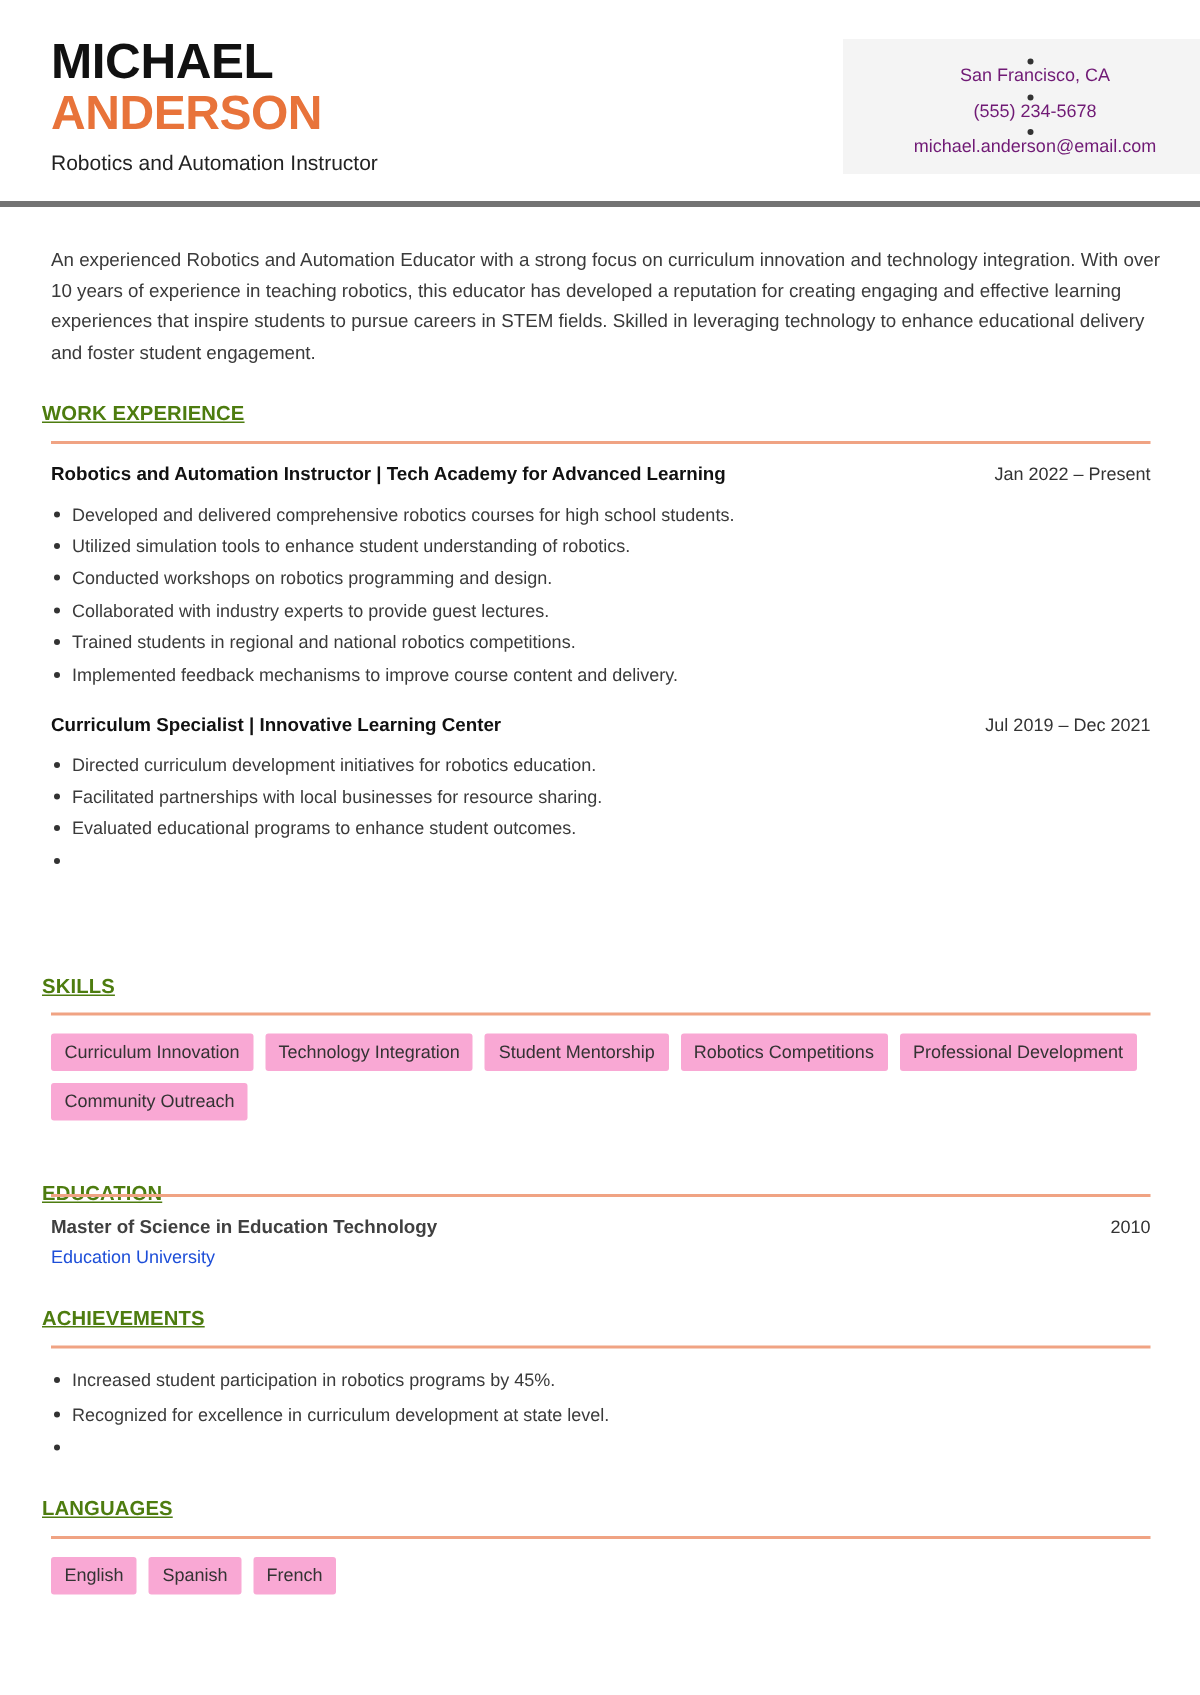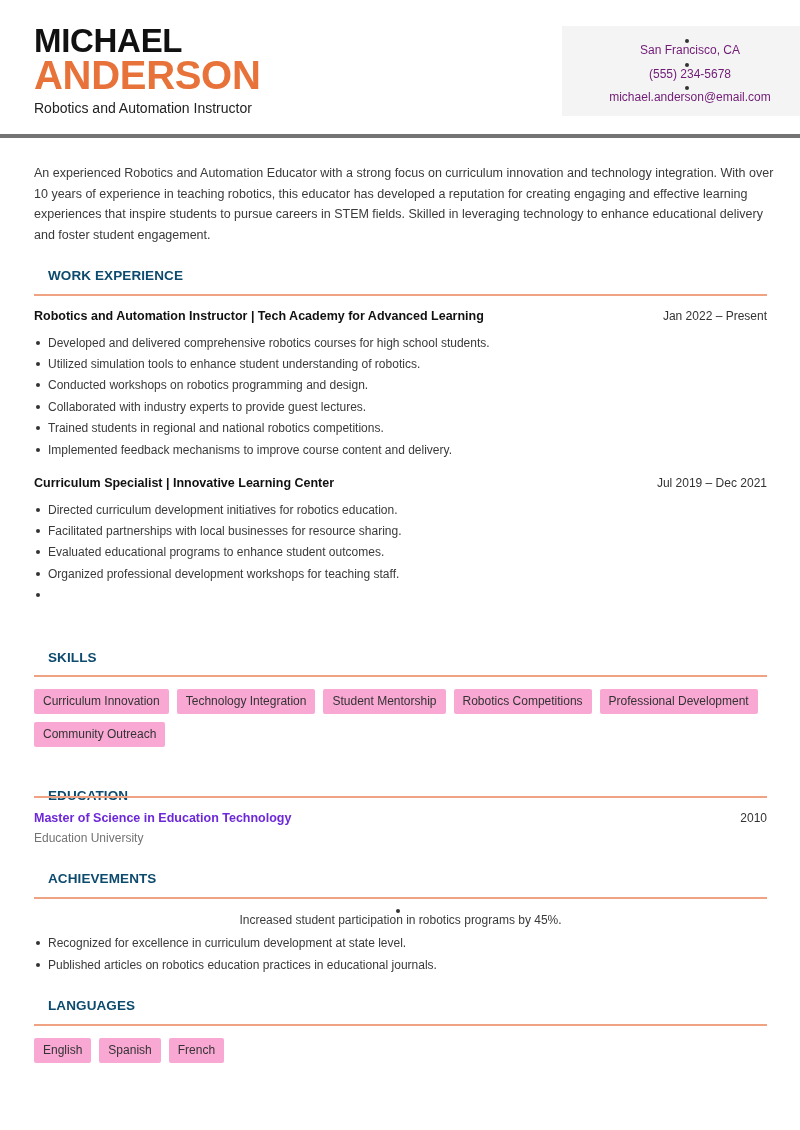--- a/index.html
+++ b/index.html
@@ -1,47 +1,47 @@
 <!DOCTYPE html>
 <html><head>
 <meta charset="utf-8">
 <style>
   * { box-sizing: border-box; margin: 0; padding: 0; }
   html, body { width: 800px; height: 1130px; background: #ffffff; }
   body { font-family: "Liberation Sans", "DejaVu Sans", sans-serif; color: #333333; position: relative; overflow: hidden; }
 
   .header { position: relative; height: 138px; border-bottom: 4px solid #737373; }
   .name-first { position: absolute; left: 34px; top: 24px; font-size: 33px; font-weight: 700; color: #111111; letter-spacing: -0.3px; line-height: 34px; }
-  .name-last { position: absolute; left: 34px; top: 58px; font-size: 40px; font-weight: 700; color: #e8733a; letter-spacing: -0.3px; line-height: 34px; }
+  .name-last { position: absolute; left: 34px; top: 58px; font-size: 32px; font-weight: 700; color: #e8733a; letter-spacing: -0.3px; line-height: 34px; }
   .job-title { position: absolute; left: 34px; top: 100px; font-size: 14px; color: #222222; }
 
   .contact-box { position: absolute; left: 562px; top: 26px; width: 238px; height: 90px; background: #f4f4f4; padding: 13px 0 0 18px; }
   .contact-item { display: flex; align-items: center; font-size: 12px; color: #701a75; height: 23.5px; flex-direction: column; }
   .bullet { display: inline-block; width: 4px; height: 4px; border-radius: 50%; background: #333333; margin-right: 6px; flex-shrink: 0; }
 
   .summary { position: absolute; left: 34px; top: 163px; width: 740px; font-size: 12.5px; line-height: 20.5px; color: #3a3a3a; }
 
-  .section-title { position: absolute; left: 48px; font-size: 13.5px; font-weight: 700; color: #0c4a6e; letter-spacing: 0.1px; }
+  .section-title { position: absolute; left: 28px; font-size: 13.5px; font-weight: 700; color: #4d7c0f; letter-spacing: 0.1px; text-decoration: underline; }
   .section-rule { position: absolute; left: 34px; width: 733px; height: 2px; background: #f0a383; }
 
   .job-head { position: absolute; left: 34px; width: 733px; display: flex; justify-content: space-between; align-items: baseline; }
   .job-head .role { font-size: 12.5px; font-weight: 700; color: #111111; }
   .job-head .dates { font-size: 12px; color: #333333; text-align: center; }
 
   .bullets { position: absolute; left: 34px; width: 733px; list-style: none; }
   .bullets li { display: flex; align-items: center; font-size: 12px; color: #3a3a3a; height: 21.4px; }
   .bullets li .bullet { margin-left: 2px; margin-right: 8px; }
 
   .chips { position: absolute; left: 34px; width: 740px; display: flex; flex-wrap: wrap; gap: 8px 8px; }
   .chip { background: #f9a8d4; font-size: 12px; color: #333333; height: 25px; line-height: 25px; padding: 0 9px; border-radius: 2px; }
 
   .edu-head { position: absolute; left: 34px; width: 733px; display: flex; justify-content: space-between; align-items: baseline; }
-  .edu-head .degree { font-size: 12.5px; font-weight: 700; color: #6d28d9; }
+  .edu-head .degree { font-size: 12.5px; font-weight: 700; color: #404040; }
   .edu-head .year { font-size: 12px; color: #333333; }
-  .edu-school { position: absolute; left: 34px; font-size: 12px; color: #737373; }
+  .edu-school { position: absolute; left: 34px; font-size: 12px; color: #1d4ed8; }
 </style>
 </head>
 <body>
 
 <div class="header">
   <div class="name-first">MICHAEL</div>
   <div class="name-last">ANDERSON</div>
   <div class="job-title">Robotics and Automation Instructor</div>
 
   <div class="contact-box">
@@ -108,24 +108,20 @@
   <li>
       <span class="bullet"></span>
       <span>Facilitated partnerships with local businesses for resource sharing.</span>
     </li>
   <li>
       <span class="bullet"></span>
       <span>Evaluated educational programs to enhance student outcomes.</span>
     </li>
   <li>
       <span class="bullet"></span>
-      <span>Organized professional development workshops for teaching staff.</span>
-    </li>
-  <li>
-      <span class="bullet"></span>
     </li>
 </ul>
 
 <div class="section-title" style="top:650px;">SKILLS</div>
 <div class="section-rule" style="top:675px;"></div>
 <div class="chips" style="top:689px;">
   <span class="chip">Curriculum Innovation</span>
   <span class="chip">Technology Integration</span>
   <span class="chip">Student Mentorship</span>
   <span class="chip">Robotics Competitions</span>
@@ -137,31 +133,30 @@
 <div class="section-rule" style="top:796px;"></div>
 <div class="edu-head" style="top:811px;">
   <span class="degree">Master of Science in Education Technology</span>
   <span class="year">2010</span>
 </div>
 <div class="edu-school" style="top:831px;">Education University</div>
 
 <div class="section-title" style="top:871px;">ACHIEVEMENTS</div>
 <div class="section-rule" style="top:897px;"></div>
 <ul class="bullets" style="top:909px;">
-  <li style="height:22.5px;flex-direction:column;">
+  <li style="height:22.5px;">
       <span class="bullet"></span>
       <span>Increased student participation in robotics programs by 45%.</span>
     </li>
   <li style="height:22.5px;">
       <span class="bullet"></span>
       <span>Recognized for excellence in curriculum development at state level.</span>
     </li>
   <li style="height:22.5px;">
       <span class="bullet"></span>
-      <span>Published articles on robotics education practices in educational journals.</span>
     </li>
 </ul>
 
 <div class="section-title" style="top:998px;">LANGUAGES</div>
 <div class="section-rule" style="top:1024px;"></div>
 <div class="chips" style="top:1038px;">
   <span class="chip">English</span>
   <span class="chip">Spanish</span>
   <span class="chip">French</span>
 </div>

